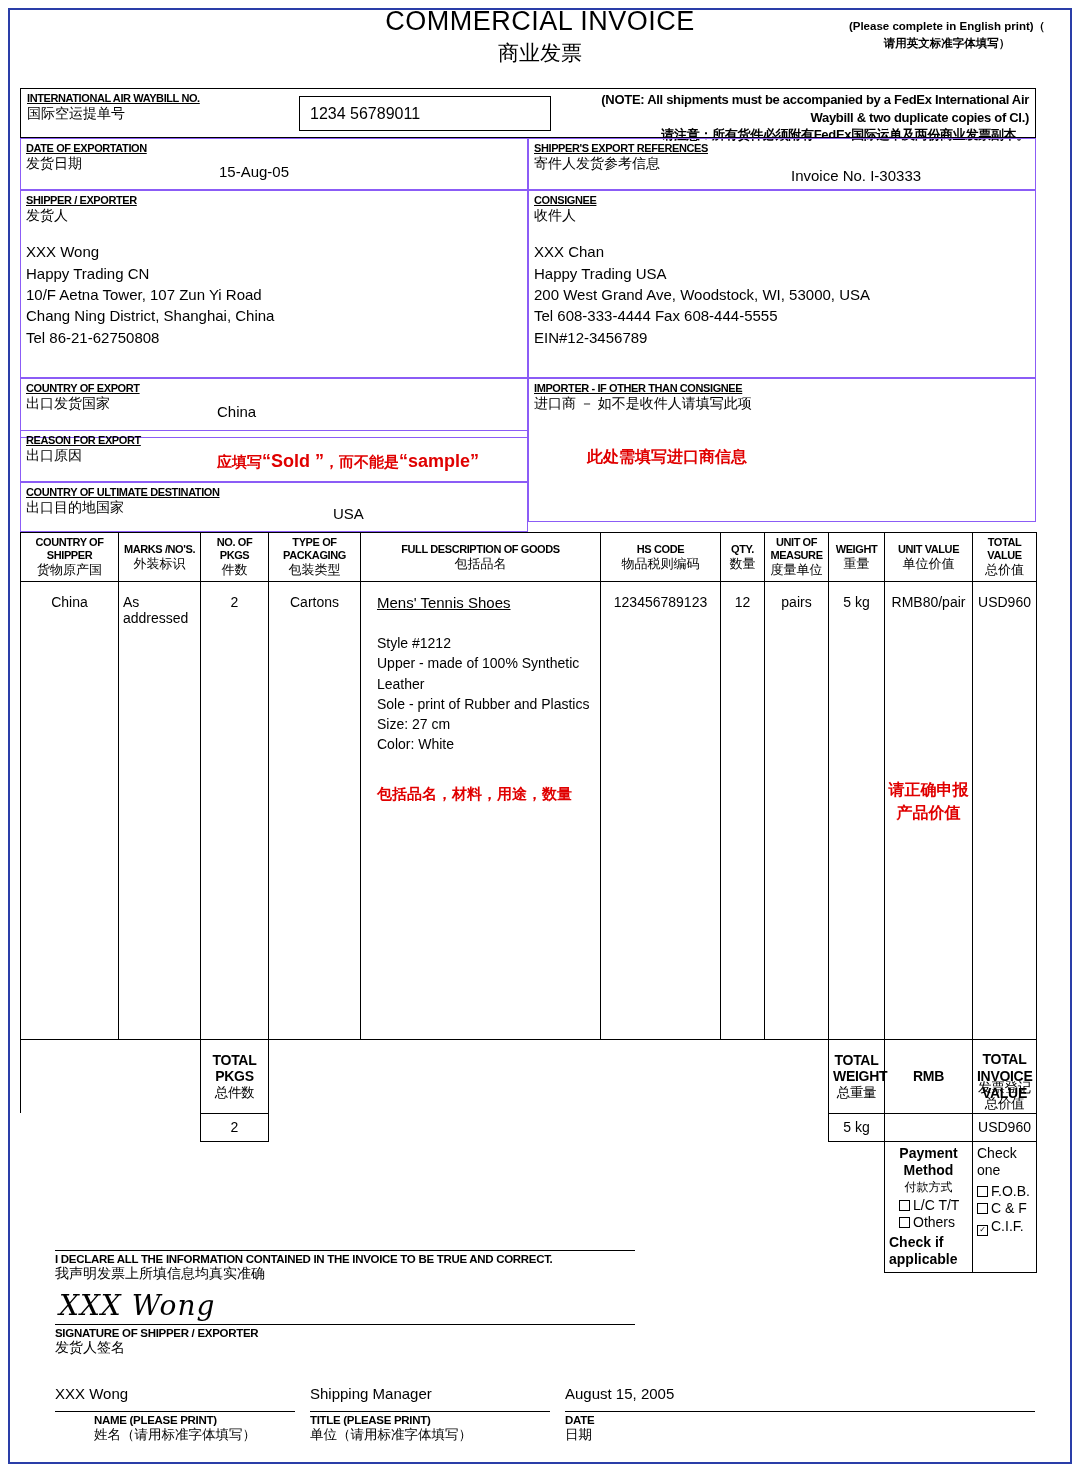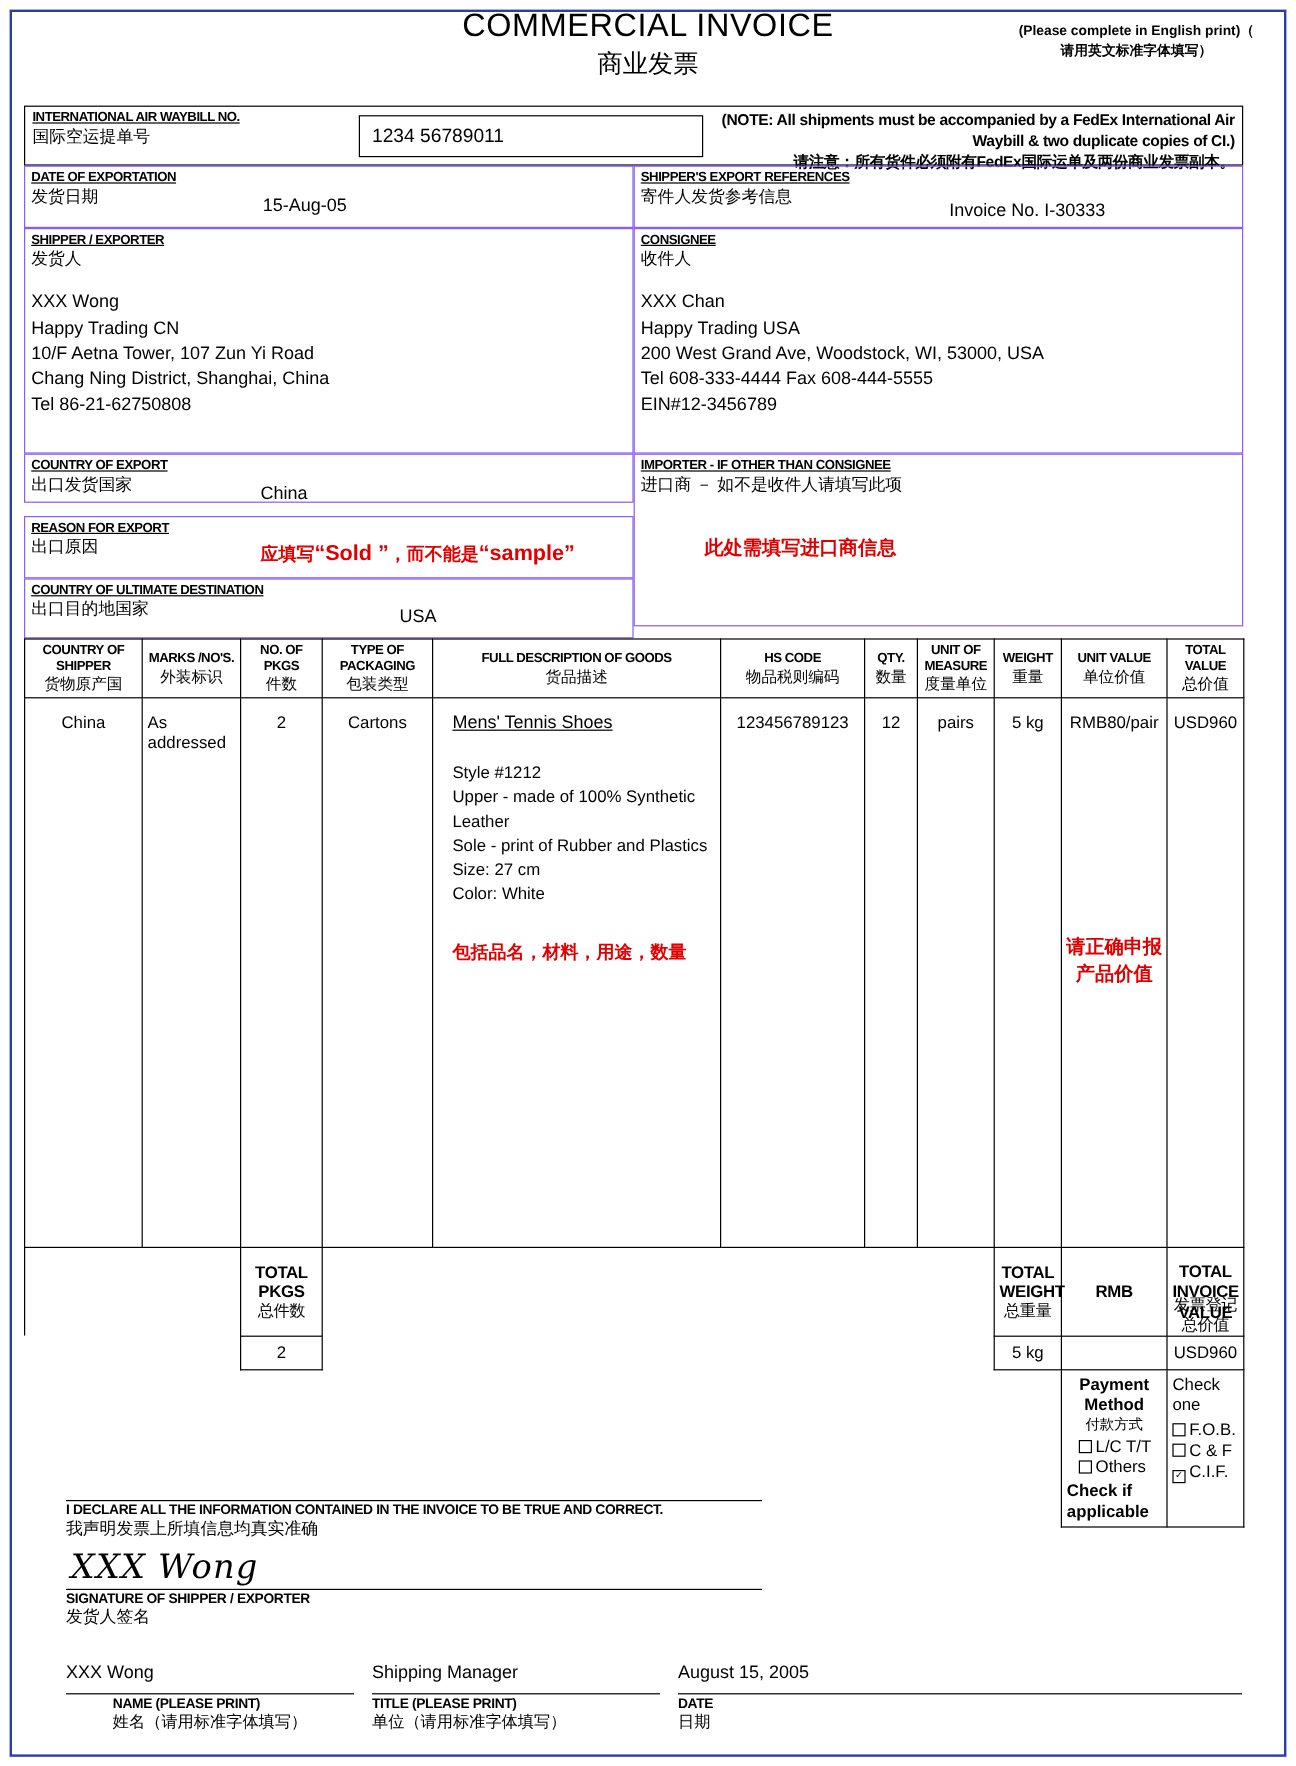--- a/index.html
+++ b/index.html
@@ -78,21 +78,21 @@
   .awb {
     position: absolute;
     left: 20px; top: 88px;
     width: 1016px; height: 50px;
     border: 1px solid #000;
     box-sizing: border-box;
   }
   .awb-lbl { position: absolute; left: 6px; top: 3px; }
   .awb-box {
     position: absolute; left: 278px; top: 7px;
-    width: 287px; height: 35px;
+    width: 252px; height: 35px;
     border: 1px solid #000;
     box-sizing: border-box;
     font-size: 16px;
     padding: 8px 10px;
   }
   .awb-note {
     position: absolute; right: 6px; top: 2px;
     width: 440px;
     text-align: right;
   }
@@ -268,21 +268,21 @@
     </div>
     <div class="body" style="padding-top:18px;">
       <div>XXX Chan</div>
       <div>Happy Trading USA</div>
       <div>200 West Grand Ave, Woodstock, WI, 53000, USA</div>
       <div>Tel 608-333-4444          Fax 608-444-5555</div>
       <div>EIN#12-3456789</div>
     </div>
   </div>
 
-  <div class="blk" style="left:20px; top:378px; width:508px; height:41px;">
+  <div class="blk" style="left:20px; top:378px; width:508px; height:60px;">
     <div class="hdr">
       <div class="lbl-en">COUNTRY OF EXPORT</div>
       <div class="lbl-cn">出口发货国家</div>
     </div>
     <div style="position:absolute; left:196px; top:24px; font-size:15px;">China</div>
   </div>
 
   <div class="blk" style="left:528px; top:378px; width:508px; height:144px;">
     <div class="hdr">
       <div class="lbl-en">IMPORTER - IF OTHER THAN CONSIGNEE</div>
@@ -336,21 +336,21 @@
         <th>
           <div>NO. OF PKGS</div>
           <div class="cn">件数</div>
         </th>
         <th>
           <div>TYPE OF PACKAGING</div>
           <div class="cn">包装类型</div>
         </th>
         <th>
           <div>FULL DESCRIPTION OF GOODS</div>
-          <div class="cn">货品描述</div>
+          <div class="cn">包括品名</div>
         </th>
         <th>
           <div>HS CODE</div>
           <div class="cn">物品税则编码</div>
         </th>
         <th>
           <div>QTY.</div>
           <div class="cn">数量</div>
         </th>
         <th>

